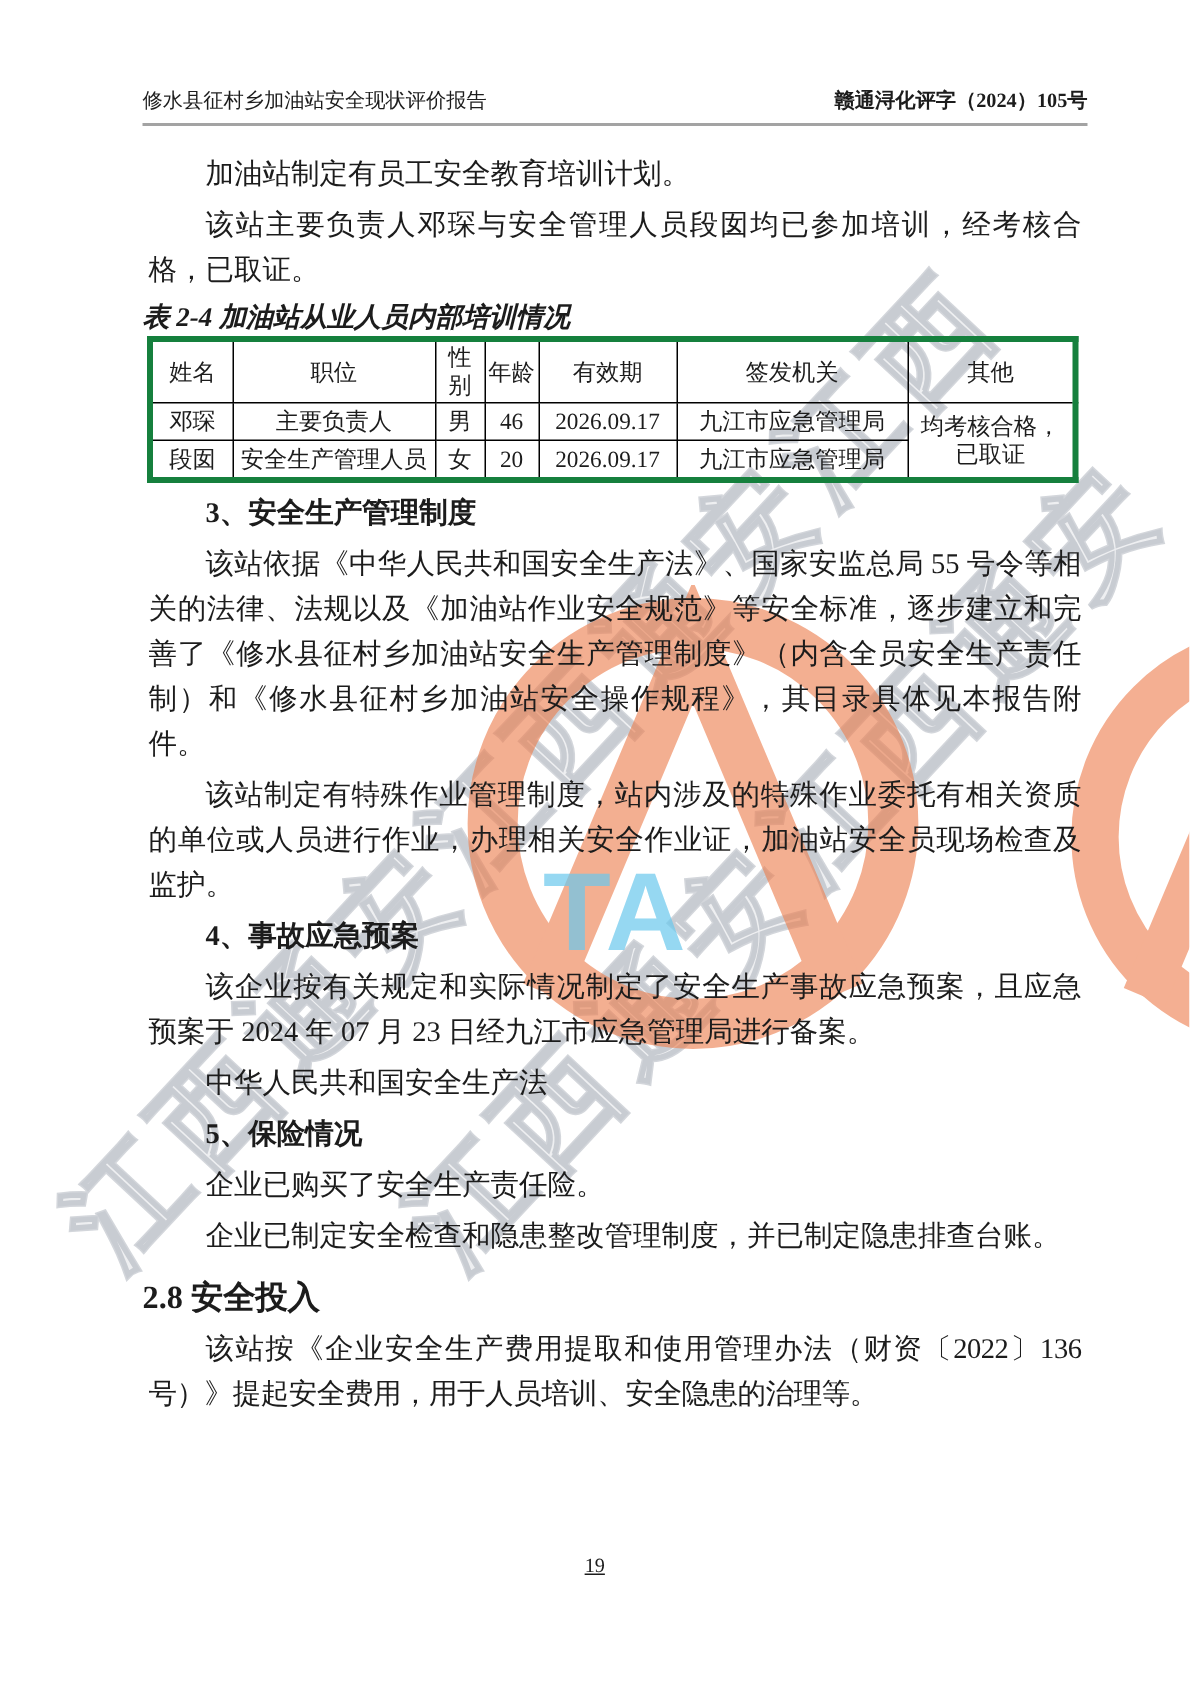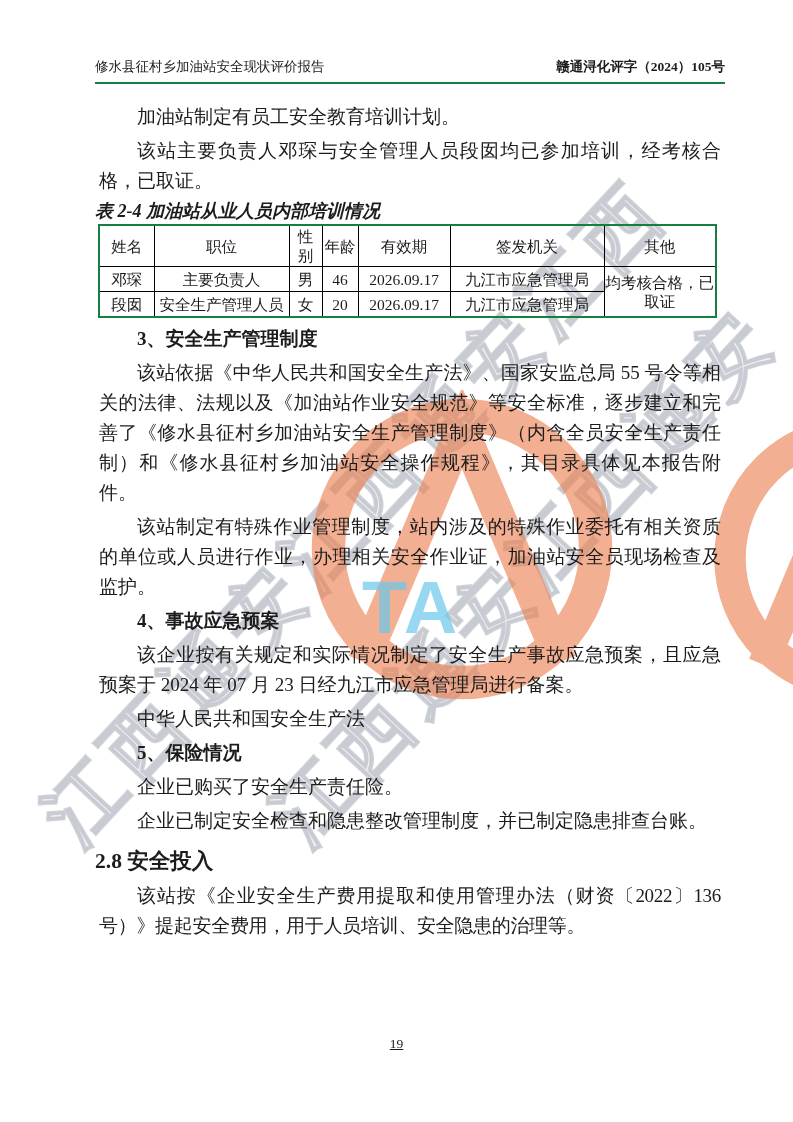--- a/index.html
+++ b/index.html
@@ -31,35 +31,35 @@
   .wm-red {
     position:absolute; left:297px; top:733px;
     font-weight:bold; font-size:52px; line-height:54px; letter-spacing:14px;
     color:rgba(225,62,55,0.70);
   }
   
   .hdr {
     position:absolute; left:95px; top:58px; width:630px; z-index:2;
     display:flex; justify-content:space-between; align-items:flex-end;
     font-size:13.5px; line-height:17px; padding-bottom:7px;
-    border-bottom:2px solid #15803d;
+    border-bottom:2px solid #a3a3a3;
   }
   .hdr .right { font-weight:bold; }
   
   .bodytext {
     position:absolute; left:95px; top:98px; width:630px; z-index:1;
     font-size:19px; line-height:30px; text-align:justify;
   }
   p.para { margin:4px; text-indent:38px; }
   .h-sub  { margin:4px; text-indent:38px; font-weight:bold; font-size:19px; line-height:30px; }
   .h-major{ margin:9px 0 1px; font-weight:bold; font-size:21.5px; line-height:32px; }
   .tbl-caption { margin:5px 0 2px; font-weight:bold; font-size:18px; line-height:21px; text-indent:0;font-style:italic; }
   table.training {
     border-collapse:collapse; table-layout:fixed; width:617px; margin:0 0 6px 3px;
-    font-size:15.5px; line-height:19px; text-align:center; border:2px solid #15803d;
+    font-size:15.5px; line-height:19px; text-align:center; border:4px solid #15803d;
   }
   table.training th, table.training td {
     border:1.5px solid #000; padding:1px 1px; font-weight:normal; overflow:hidden; height:22px;
   }
   
   .pagenum {
     position:absolute; left:0; top:1036px; width:100%; z-index:1;
     text-align:center; font-size:13.5px;text-decoration:underline;
   }
 </style>

